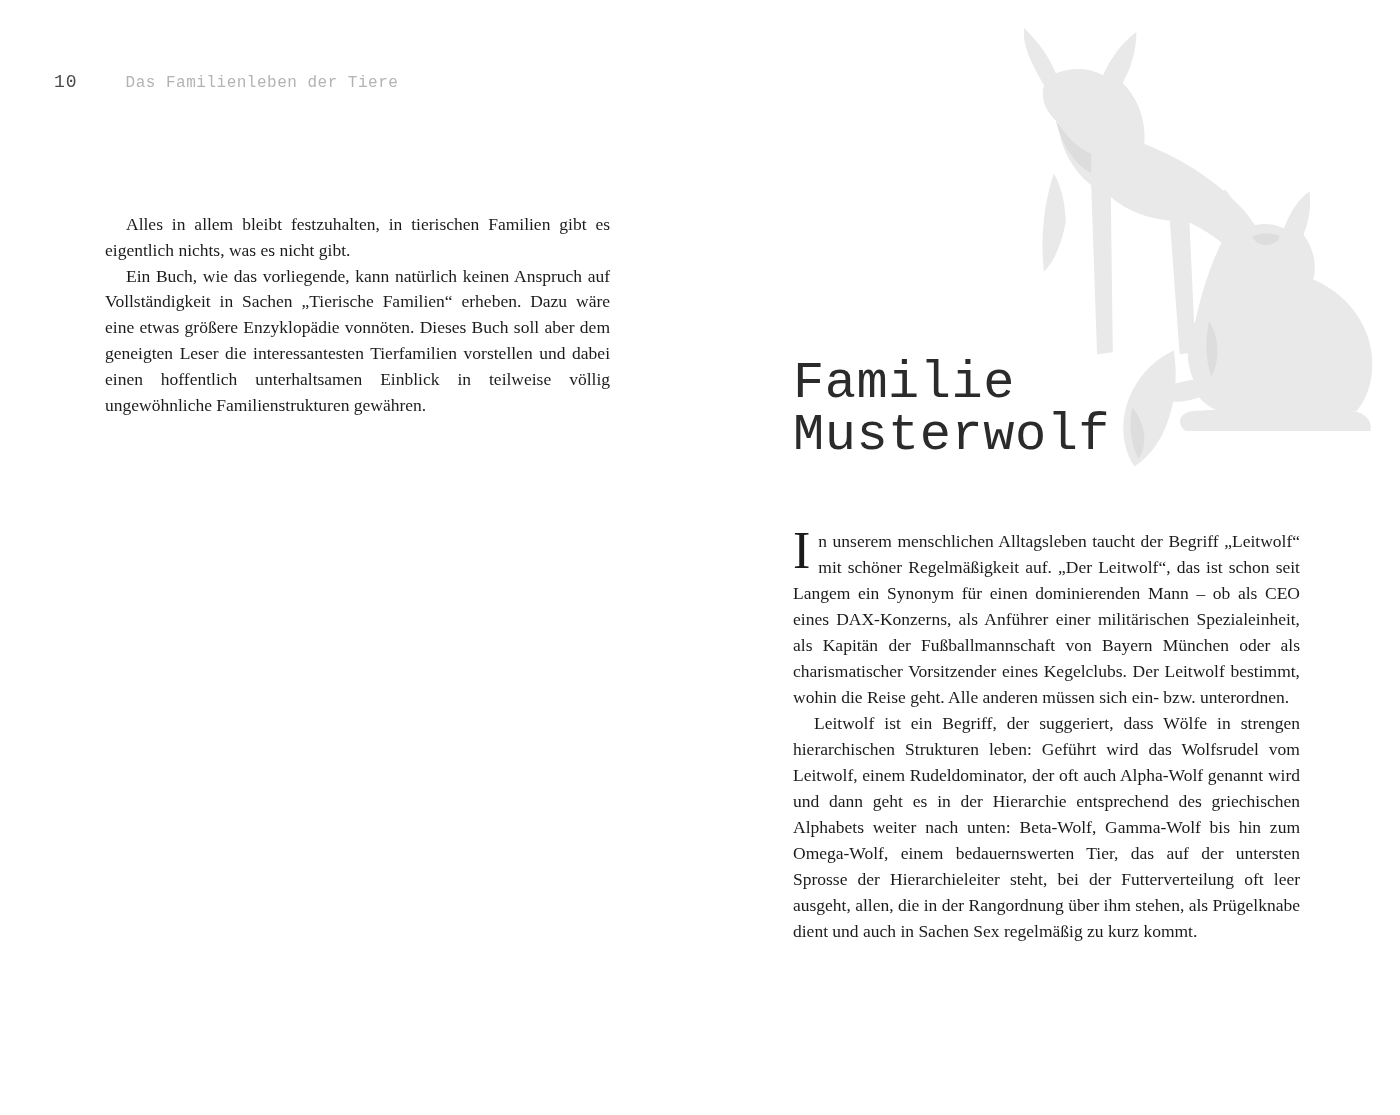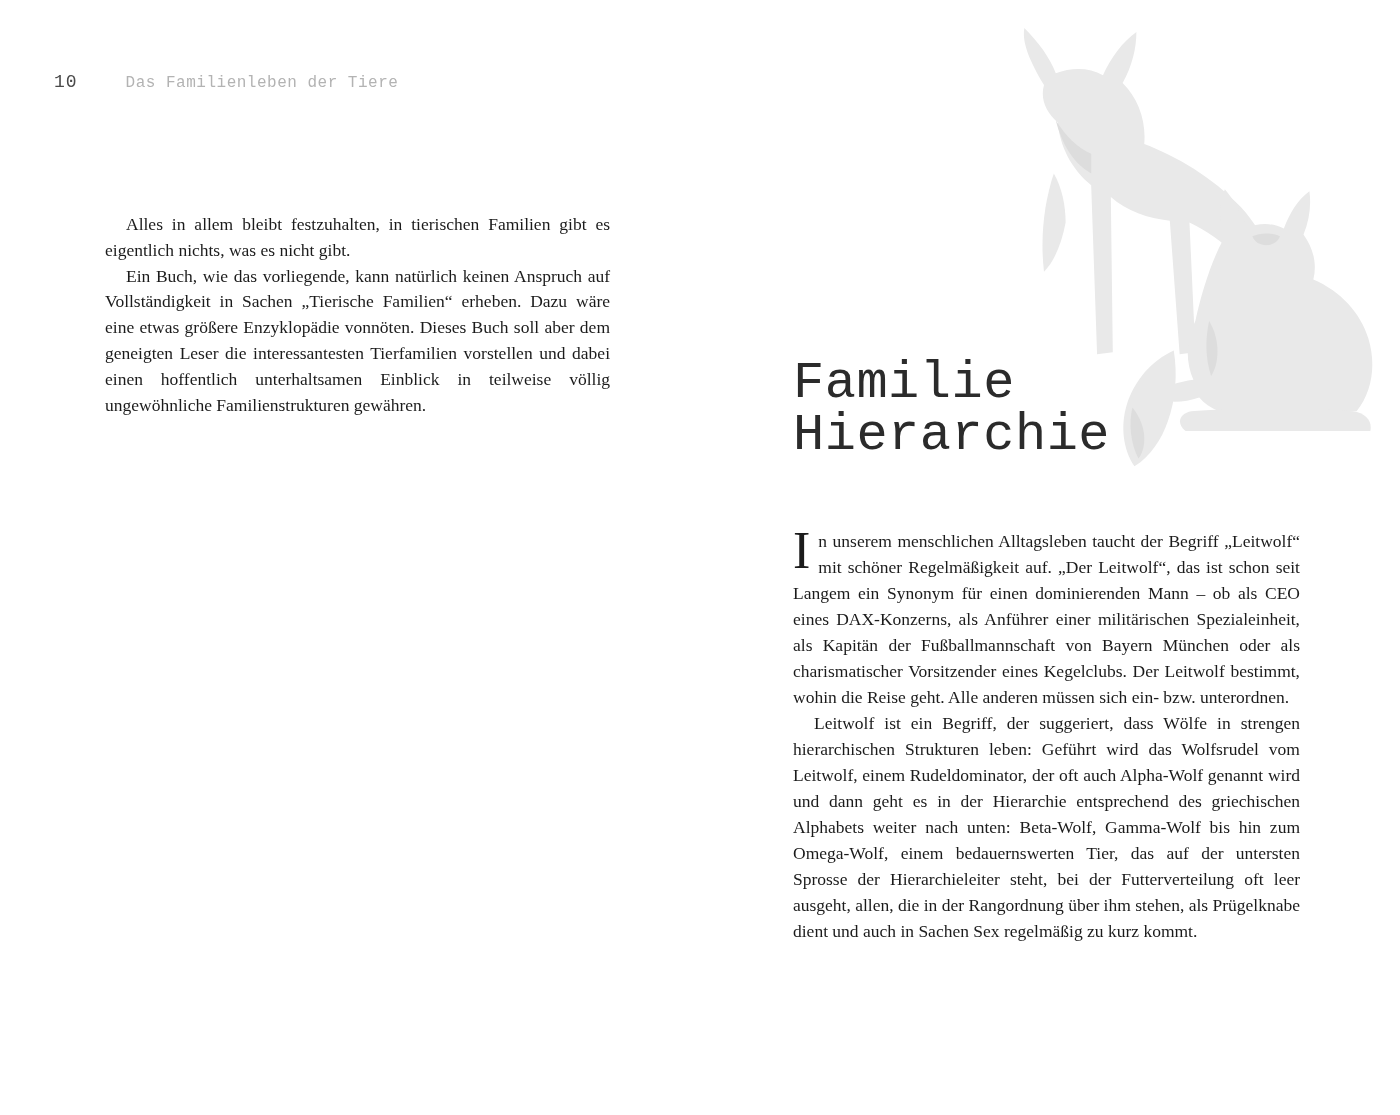--- a/index.html
+++ b/index.html
@@ -152,21 +152,21 @@
     <span class="running-header">Das Familienleben der Tiere</span>
   </div>
 
   <div class="left-body">
     <p class="body-par">Alles in allem bleibt festzuhalten, in tierischen Familien gibt es eigentlich nichts, was es nicht gibt.</p>
     <p class="body-par">Ein Buch, wie das vorliegende, kann natürlich keinen Anspruch auf Vollständigkeit in Sachen „Tierische Familien“ erheben. Dazu wäre eine etwas größere Enzyklopädie vonnöten. Dieses Buch soll aber dem geneigten Leser die interessantesten Tierfamilien vorstellen und dabei einen hoffentlich unterhaltsamen Einblick in teilweise völlig ungewöhnliche Familienstrukturen gewähren.</p>
   </div>
 
   <div class="chapter-title">
     <div>Familie</div>
-    <div>Hierarchie</div>
+    <div>Musterwolf</div>
   </div>
 
   <div class="right-body">
     <p class="right-par"><span class="drop-cap">I</span><span>n unserem menschlichen Alltagsleben taucht der Begriff „Leitwolf“ mit schöner Regelmäßigkeit auf. „Der Leitwolf“, das ist schon seit Langem ein Synonym für einen dominierenden Mann – ob als CEO eines DAX-Konzerns, als Anführer einer militärischen Spezialeinheit, als Kapitän der Fußballmannschaft von Bayern München oder als charismatischer Vorsitzender eines Kegelclubs. Der Leitwolf bestimmt, wohin die Reise geht. Alle anderen müssen sich ein- bzw. unterordnen.</span></p>
     <p class="right-par indent">Leitwolf ist ein Begriff, der suggeriert, dass Wölfe in strengen hierarchischen Strukturen leben: Geführt wird das Wolfsrudel vom Leitwolf, einem Rudeldominator, der oft auch Alpha-Wolf genannt wird und dann geht es in der Hierarchie entsprechend des griechischen Alphabets weiter nach unten: Beta-Wolf, Gamma-Wolf bis hin zum Omega-Wolf, einem bedauernswerten Tier, das auf der untersten Sprosse der Hierarchieleiter steht, bei der Futterverteilung oft leer ausgeht, allen, die in der Rangordnung über ihm stehen, als Prügelknabe dient und auch in Sachen Sex regelmäßig zu kurz kommt.</p>
   </div>
 
 </div>
 
 </body></html>

